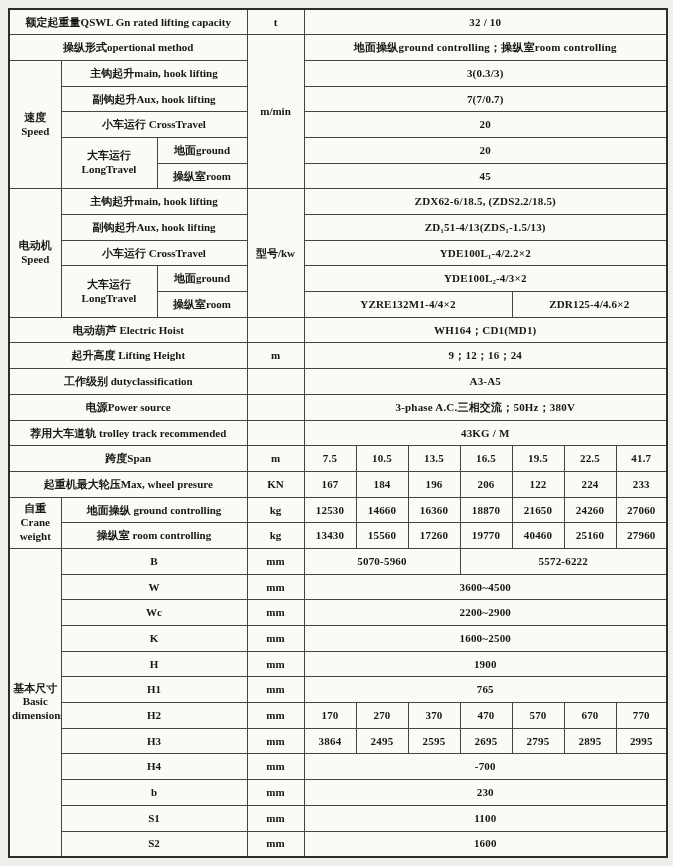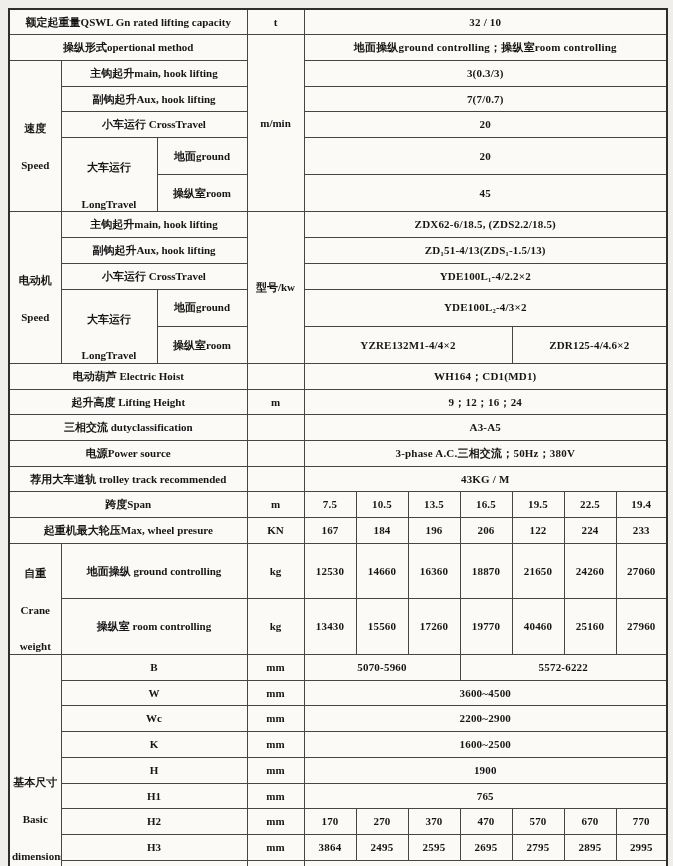--- a/index.html
+++ b/index.html
@@ -31,21 +31,21 @@
     text-align:center;
     vertical-align:middle;
     font-weight:bold;
     font-size:11px;
     line-height:1.15;
     overflow:hidden;
     white-space:nowrap;
   }
   tr.r{height:25.7px;}
   td.grp{font-size:11px;white-space:normal;}
-  td.grp div{line-height:1.25;margin-top:23px;}
+  td.grp div{line-height:1.25;}
   td.lbl{font-size:11px;}
   td.unit{font-size:11px;}
   td.val{font-size:11.5px;letter-spacing:0.2px;}
 </style>
 </head>
 <body>
 
 <div class="page">
 <table class="spec">
   <colgroup>
@@ -139,21 +139,21 @@
     <td class="lbl" colspan="3">电动葫芦 Electric Hoist</td>
     <td class="unit"></td>
     <td class="val" colspan="7">WH164；CD1(MD1)</td>
   </tr>
   <tr class="r">
     <td class="lbl" colspan="3">起升高度 Lifting Height</td>
     <td class="unit">m</td>
     <td class="val" colspan="7">9；12；16；24</td>
   </tr>
   <tr class="r">
-    <td class="lbl" colspan="3">三相交流 dutyclassification</td>
+    <td class="lbl" colspan="3">工作级别 dutyclassification</td>
     <td class="unit"></td>
     <td class="val" colspan="7">A3-A5</td>
   </tr>
   <tr class="r">
     <td class="lbl" colspan="3">电源Power source</td>
     <td class="unit"></td>
     <td class="val" colspan="7">3-phase A.C.三相交流；50Hz；380V</td>
   </tr>
   <tr class="r">
     <td class="lbl" colspan="3">荐用大车道轨 trolley track recommended</td>
@@ -163,21 +163,21 @@
 
   <tr class="r">
     <td class="lbl" colspan="3">跨度Span</td>
     <td class="unit">m</td>
     <td class="val">7.5</td>
     <td class="val">10.5</td>
     <td class="val">13.5</td>
     <td class="val">16.5</td>
     <td class="val">19.5</td>
     <td class="val">22.5</td>
-    <td class="val">19.4</td>
+    <td class="val">41.7</td>
   </tr>
 
   <tr class="r">
     <td class="lbl" colspan="3">起重机最大轮压Max, wheel presure</td>
     <td class="unit">KN</td>
     <td class="val">167</td>
     <td class="val">184</td>
     <td class="val">196</td>
     <td class="val">206</td>
     <td class="val">122</td>

